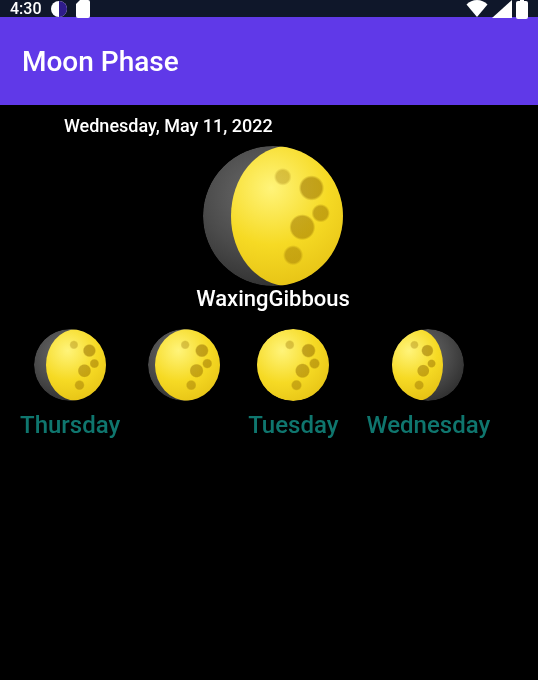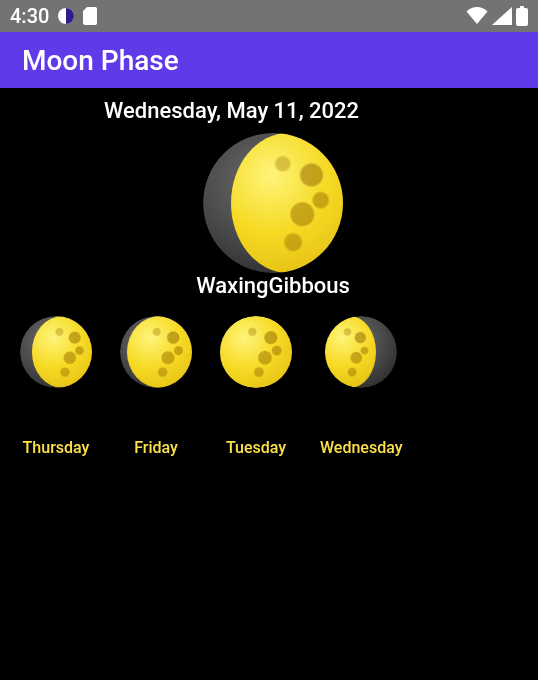--- a/index.html
+++ b/index.html
@@ -8,62 +8,62 @@
     width: 538px;
     height: 680px;
     background: #000000;
     font-family: Roboto, "Segoe UI", Arial, sans-serif;
     color: #ffffff;
     overflow: hidden;
   }
 
   
   .status-bar {
-    height: 32px;
-    background: #737373;
+    height: 17px;
+    background: #0f172a;
     display: flex;
     align-items: center;
     justify-content: space-between;
     padding: 0 10px;
-    font-size: 20px;
+    font-size: 16px;
     font-weight: 500;
     color: #ffffff;
   }
   .status-left, .status-right {
     display: flex;
     align-items: center;
     gap: 8px;
   }
   .status-right { gap: 4px; }
 
   
   .app-bar {
-    height: 56px;
+    height: 88px;
     background: #6039E8;
     display: flex;
     align-items: center;
     padding-left: 22px;
   }
   .app-title {
     font-size: 28px;
     font-weight: 500;
     color: #ffffff;
   }
 
   
   .content {
     position: relative;
     padding-top: 8px;
   }
 
   .date-row {
-    font-size: 22px;
-    font-weight: 500;
-    color: #ffffff;
-    padding-left: 104px;
+    font-size: 18px;
+    font-weight: 500;
+    color: #ffffff;
+    padding-left: 64px;
     padding-top: 2px;
   }
 
   .main-moon-row {
     display: flex;
     justify-content: center;
     margin-top: 10px;
     padding-left: 8px;
   }
   .main-moon { width: 140px; height: 140px; }
@@ -86,24 +86,23 @@
     display: flex;
     flex-direction: column;
     align-items: center;
   }
   .forecast-item .moon-small {
     width: 72px;
     height: 72px;
     margin-bottom: 10px;
   }
   .day-label {
-    font-size: 16px;
-    font-weight: 500;
-    color: #fde047;
-    margin-top: 40px;
+    font-size: 24px;
+    font-weight: 500;
+    color: #0f766e;
   }
 
   
   .moon {
     position: relative;
     border-radius: 50%;
     overflow: hidden;
     background: #000;
   }
   .moon-layer {
@@ -198,21 +197,20 @@
         <div class="moon-layer moon-shadow"></div>
         <div class="moon-layer moon-lit crater-overlay"></div>
       </div>
       <span class="day-label">Thursday</span>
     </div>
     <div class="forecast-item">
       <div class="moon moon-small wax-g3">
         <div class="moon-layer moon-shadow"></div>
         <div class="moon-layer moon-lit crater-overlay"></div>
       </div>
-      <span class="day-label">Friday</span>
     </div>
     <div class="forecast-item">
       <div class="moon moon-small full">
         <div class="moon-layer moon-shadow"></div>
         <div class="moon-layer moon-lit crater-overlay"></div>
       </div>
       <span class="day-label">Tuesday</span>
     </div>
     <div class="forecast-item">
       <div class="moon moon-small wane">

